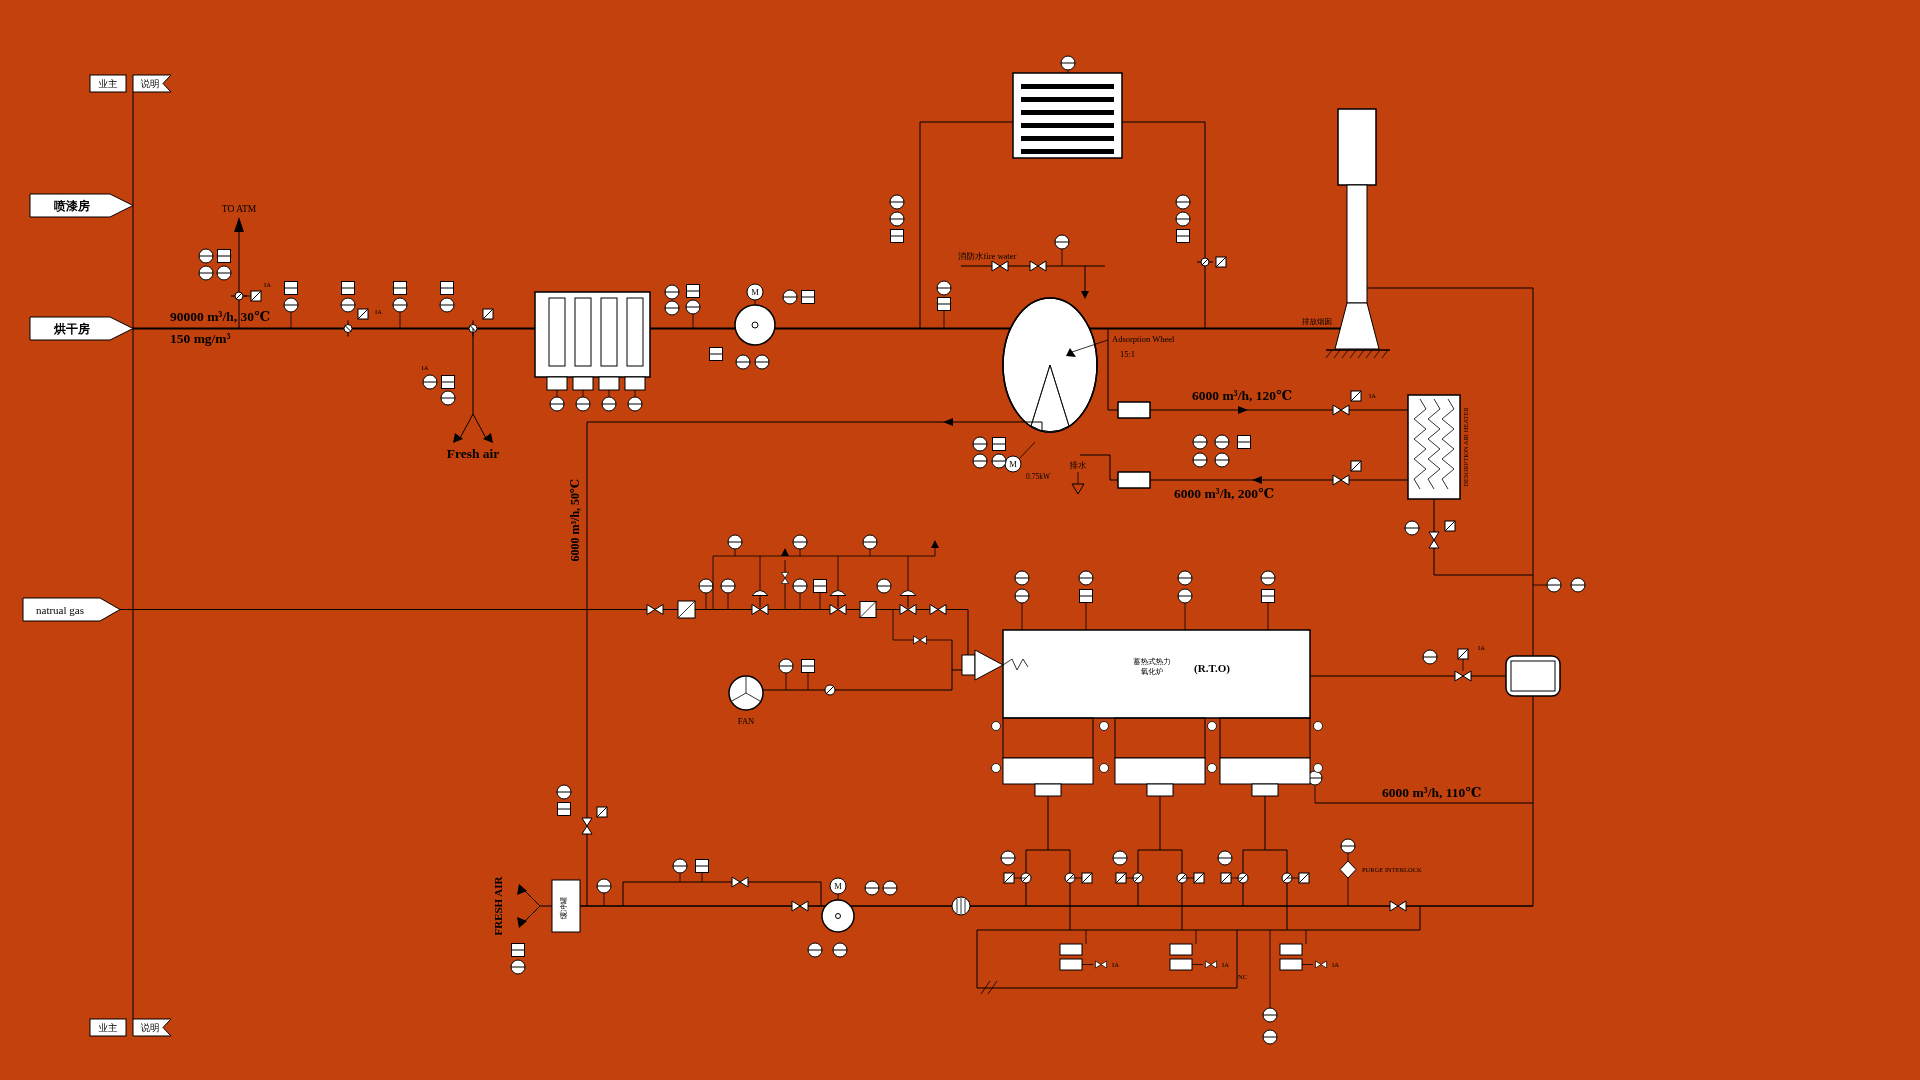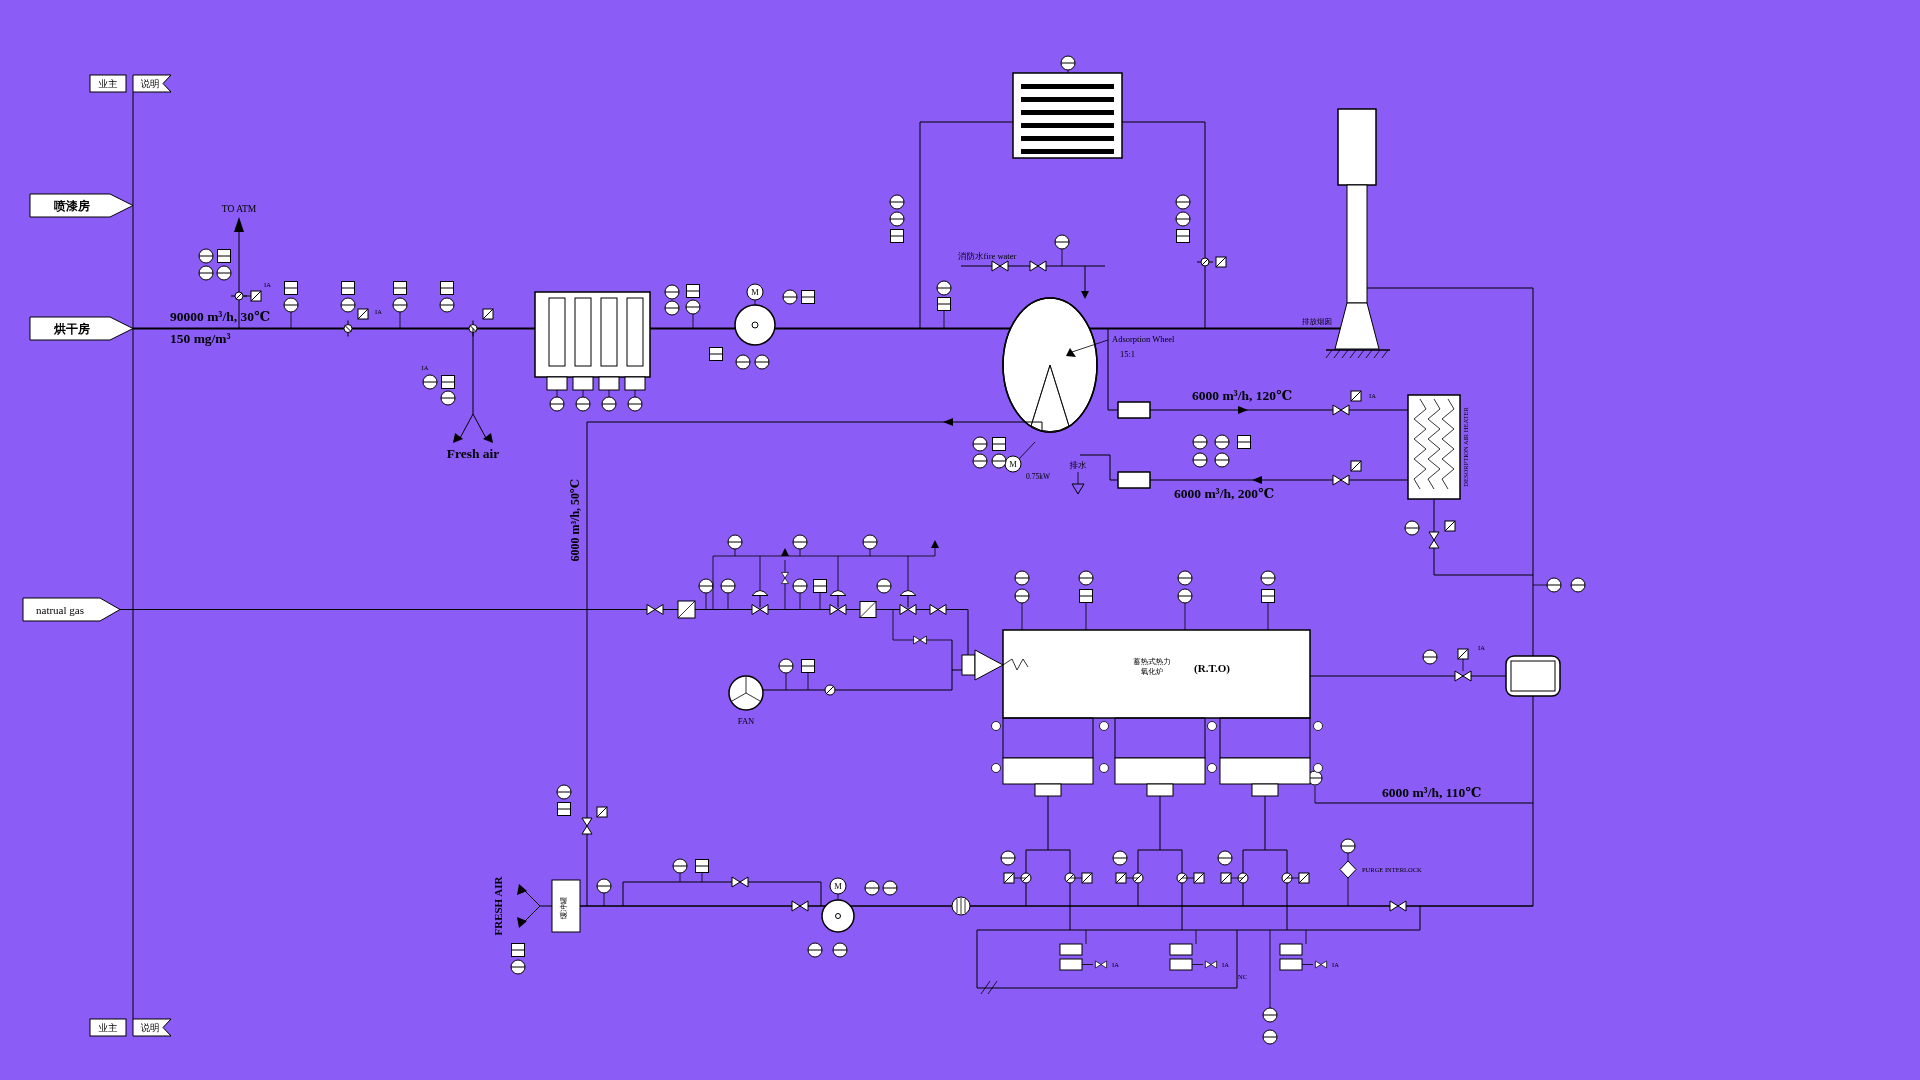--- a/index.html
+++ b/index.html
@@ -1,16 +1,16 @@
 <!DOCTYPE html>
 <html><head>
 <meta charset="utf-8">
 <style>
   html,body{margin:0;padding:0;background:#fff;}
-  #canvas{position:relative;width:1920px;height:1080px;background:#8b5cf6;overflow:hidden;}
+  #canvas{position:relative;width:1920px;height:1080px;background:#c2410c;overflow:hidden;}
   svg line,svg path,svg polyline,svg polygon,svg rect,svg circle,svg ellipse{stroke:#000;stroke-width:1;fill:none;}
   svg text{stroke:none;fill:#000;}
   .fw{fill:#fff}.fb{fill:#000;stroke:none}
   .s2{stroke-width:2}.s15{stroke-width:1.5}.s08{stroke-width:.8}.s05{stroke-width:.55}
   .ts{font-family:"Liberation Serif","DejaVu Serif",serif}
   .b{font-weight:bold}
   .f6{font-size:6.5px}.f7{font-size:7.5px}.f8{font-size:8.5px}.f9{font-size:9.5px}
   .f11{font-size:11px}.f12{font-size:12px}.f13{font-size:13.5px}
   .mid{text-anchor:middle}.end{text-anchor:end}
   #ib circle,#isq rect,#act rect,#bfv circle,#dmp circle,#vlv path,#reg path{fill:#fff}

